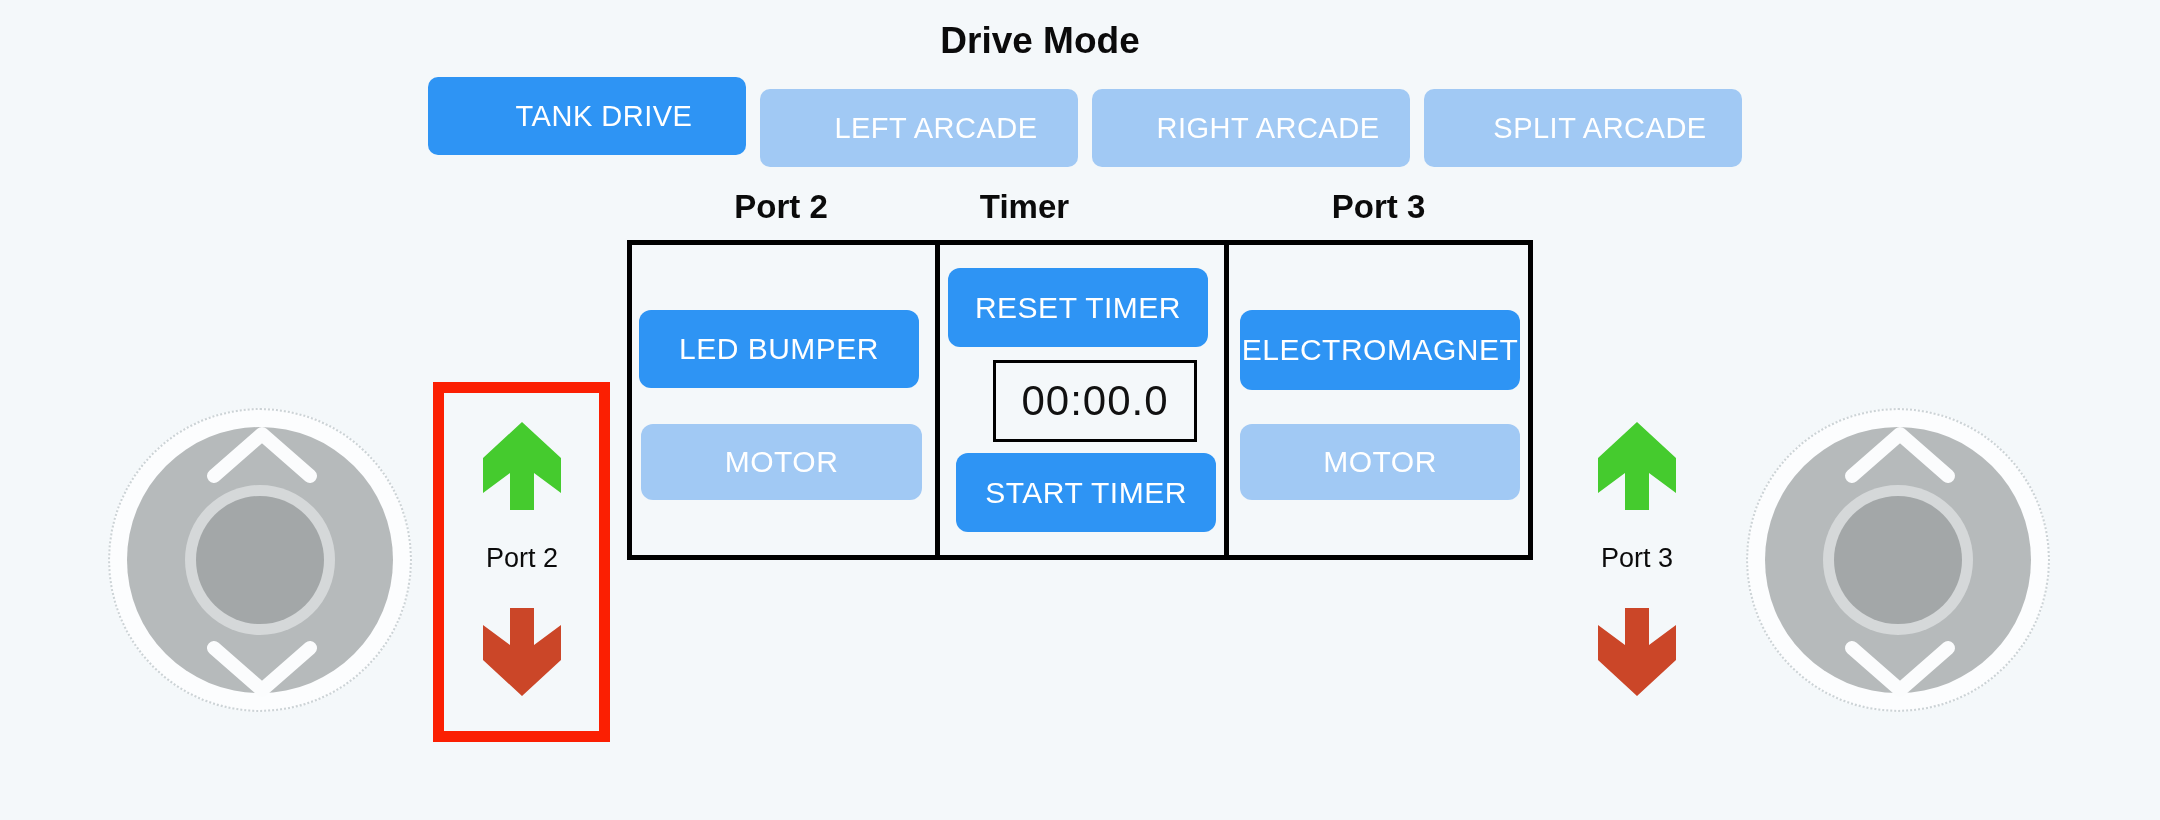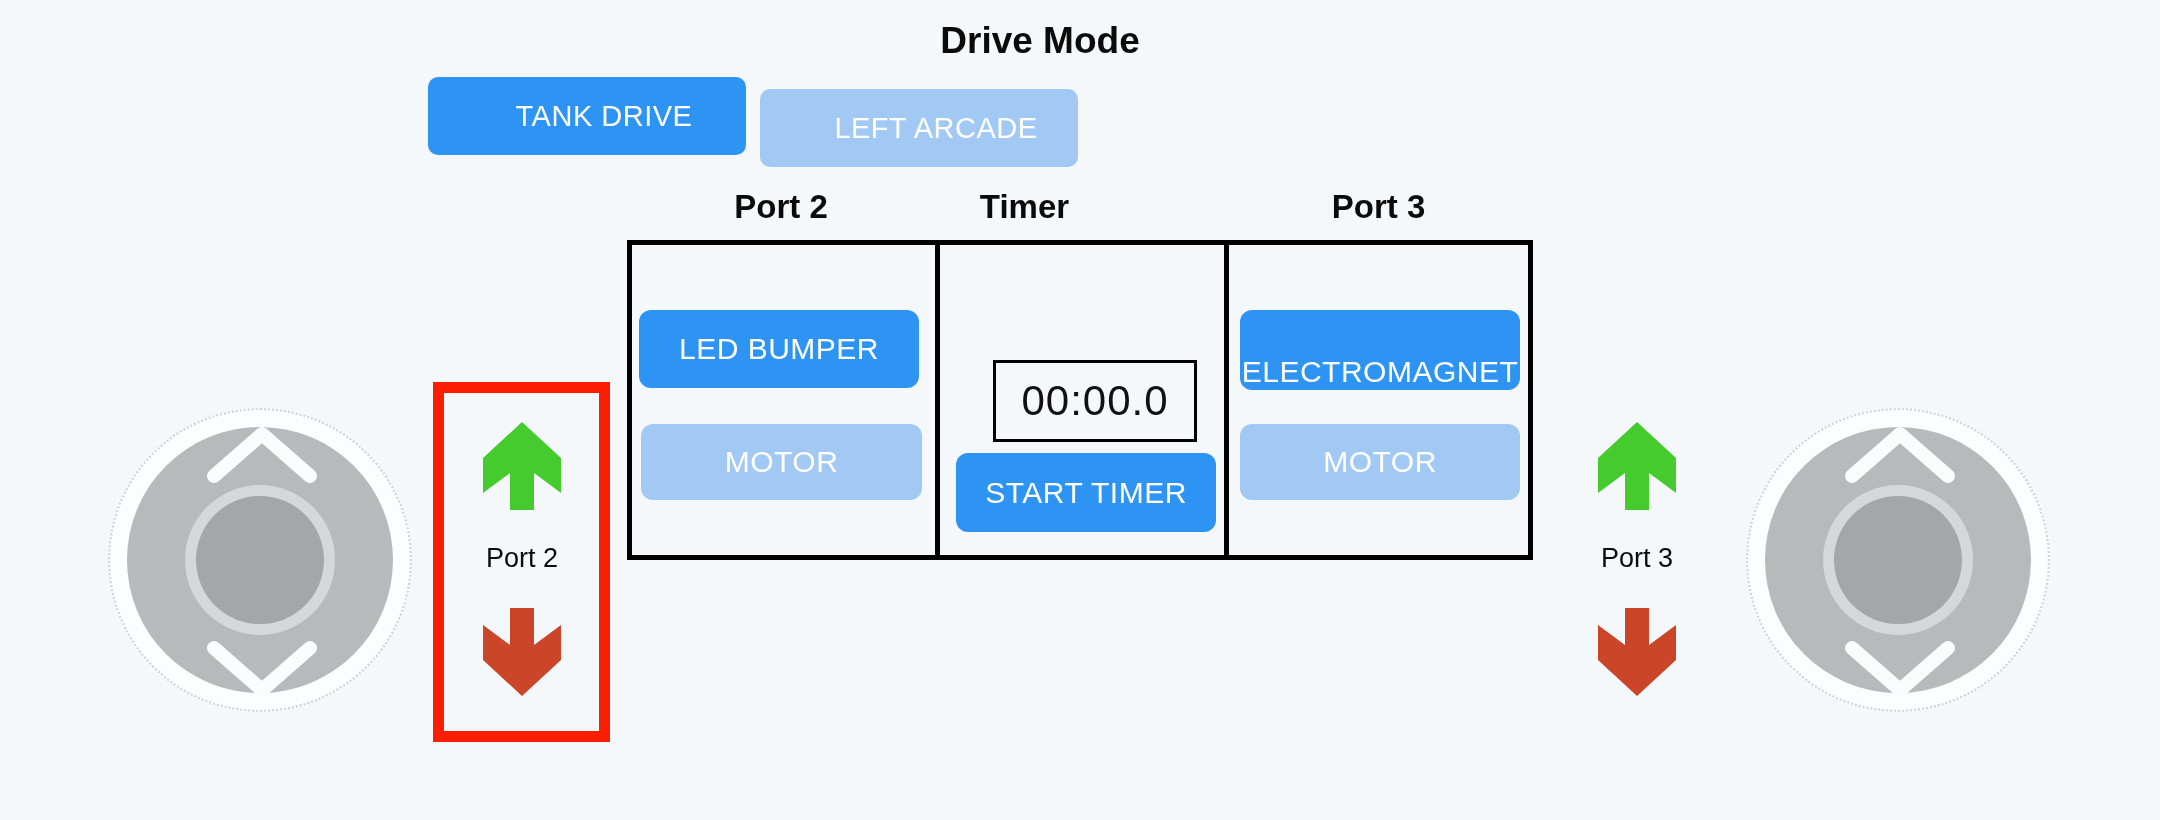--- a/index.html
+++ b/index.html
@@ -40,21 +40,21 @@
   }
   .panel-col{position:relative;height:100%;}
   .col-port2{width:303px;}
   .col-timer{width:284px;border-left:5px solid var(--panel-border,#000);border-right:5px solid var(--panel-border,#000);box-sizing:content-box;}
   .col-port3{flex:1;}
   .panel-btn{position:absolute;border-radius:12px;font-size:30px;}
   .p2-device{left:7px;top:65px;width:280px;height:78px;}
   .p2-motor{left:9px;top:167px;width:281px;height:76px;}
   .t-reset{left:8px;top:23px;width:260px;height:79px;}
   .t-start{left:16px;top:208px;width:260px;height:79px;}
-  .p3-device{left:11px;top:65px;width:280px;height:80px;align-items:flex-end;}
+  .p3-device{left:11px;top:65px;width:280px;height:80px;}
   .p3-motor{left:11px;top:167px;width:280px;height:76px;}
   .timer-display{
     position:absolute;left:53px;top:115px;width:204px;height:82px;
     border:3px solid #000;box-sizing:border-box;
     display:flex;align-items:center;justify-content:center;
     font-size:42px;color:#111;letter-spacing:1px;background:var(--background,#f4f8fa);
   }
   
   .joystick{
     position:absolute;width:304px;height:304px;border-radius:50%;
@@ -91,38 +91,47 @@
 
   <div class="page-title">Drive Mode</div>
 
   <div class="drive-row">
     <button class="btn drive-btn active">
       <span>TANK DRIVE</span>
     </button>
     <button class="btn drive-btn inactive">
       <span>LEFT ARCADE</span>
     </button>
+    <button class="btn drive-btn inactive">
+      <span>RIGHT ARCADE</span>
+    </button>
+    <button class="btn drive-btn inactive">
+      <span>SPLIT ARCADE</span>
+    </button>
   </div>
 
   <div class="col-header hdr-port2">Port 2</div>
   <div class="col-header hdr-timer">Timer</div>
   <div class="col-header hdr-port3">Port 3</div>
 
   <div class="panel">
 
     <div class="panel-col col-port2">
       <button class="btn panel-btn active p2-device">
         <span>LED BUMPER</span>
       </button>
       <button class="btn panel-btn inactive p2-motor">
         <span>MOTOR</span>
       </button>
     </div>
 
     <div class="panel-col col-timer">
+      <button class="btn panel-btn active t-reset">
+        <span>RESET TIMER</span>
+      </button>
       <div class="timer-display">
         <span>00:00.0</span>
       </div>
       <button class="btn panel-btn active t-start">
         <span>START TIMER</span>
       </button>
     </div>
 
     <div class="panel-col col-port3">
       <button class="btn panel-btn active p3-device">

